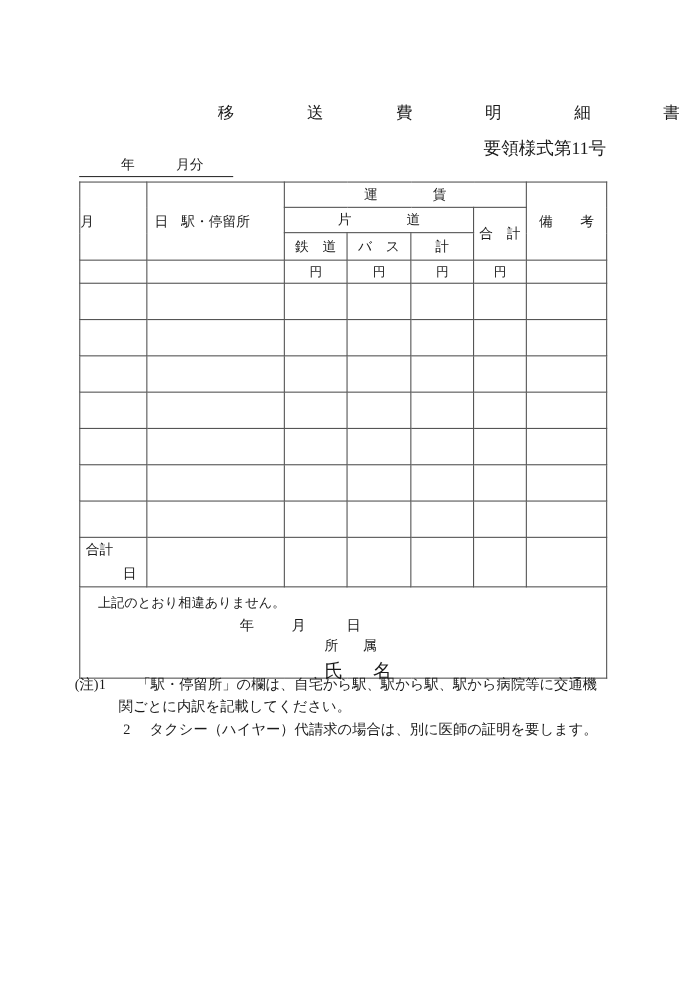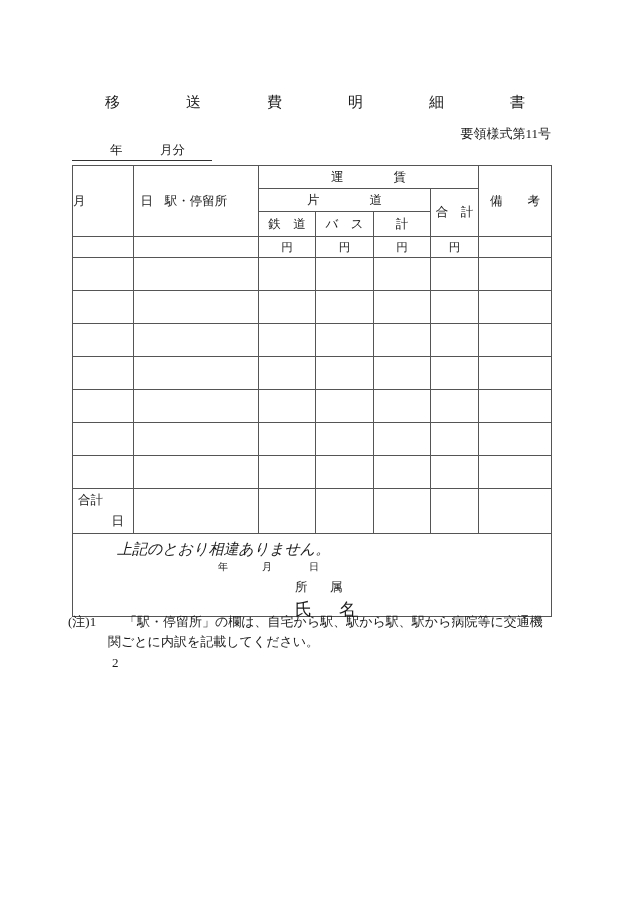--- a/index.html
+++ b/index.html
@@ -23,32 +23,32 @@
     width: 630px;
     height: 903px;
   }
 
   
   .doc-title {
     position: absolute;
     left: 0;
     top: 93px;
     width: 630px;
-    text-align: center;
+    text-align: right;
     font-size: 15px;
     letter-spacing: 12px;
     text-indent: 12px;
     white-space: nowrap;
   }
 
   .form-code {
     position: absolute;
     right: 79px;
     top: 125px;
-    font-size: 13px;
+    font-size: 16px;
     white-space: nowrap;
   }
 
   
   .period-line {
     position: absolute;
     left: 72px;
     top: 141px;
     width: 140px;
     height: 19px;
@@ -117,30 +117,29 @@
   }
 
   
   .decl-cell {
     height: 82px;
     text-align: left;
     position: relative;
   }
   .decl-statement {
     position: absolute;
-    left: 44px;
+    left: 16px;
     top: 6px;
-    font-size: 15px;
-    font-style: italic;
+    font-size: 12px;
   }
   .decl-date {
     position: absolute;
     left: 145px;
     top: 26px;
-    font-size: 10px;
+    font-size: 13px;
     white-space: nowrap;
   }
   .decl-date .d-m { margin-left: 34px; }
   .decl-date .d-d { margin-left: 37px; }
   .decl-affil {
     position: absolute;
     left: 222px;
     top: 45px;
     font-size: 12.5px;
     letter-spacing: 5px;
@@ -333,16 +332,17 @@
   </table>
 
   <div class="notes">
     <div class="note-row">
       <span class="note-1-marker"><span>(注)</span><span>1</span></span>
       <span class="note-1-body">「駅・停留所」の欄は、自宅から駅、駅から駅、駅から病院等に交通機</span>
       <span class="note-1-cont">関ごとに内訳を記載してください。</span>
     </div>
     <div class="note-2">
       <span class="note-2-marker">2</span>
+      <span class="note-2-body">タクシー（ハイヤー）代請求の場合は、別に医師の証明を要します。</span>
     </div>
   </div>
 
 </div>
 
 </body></html>

